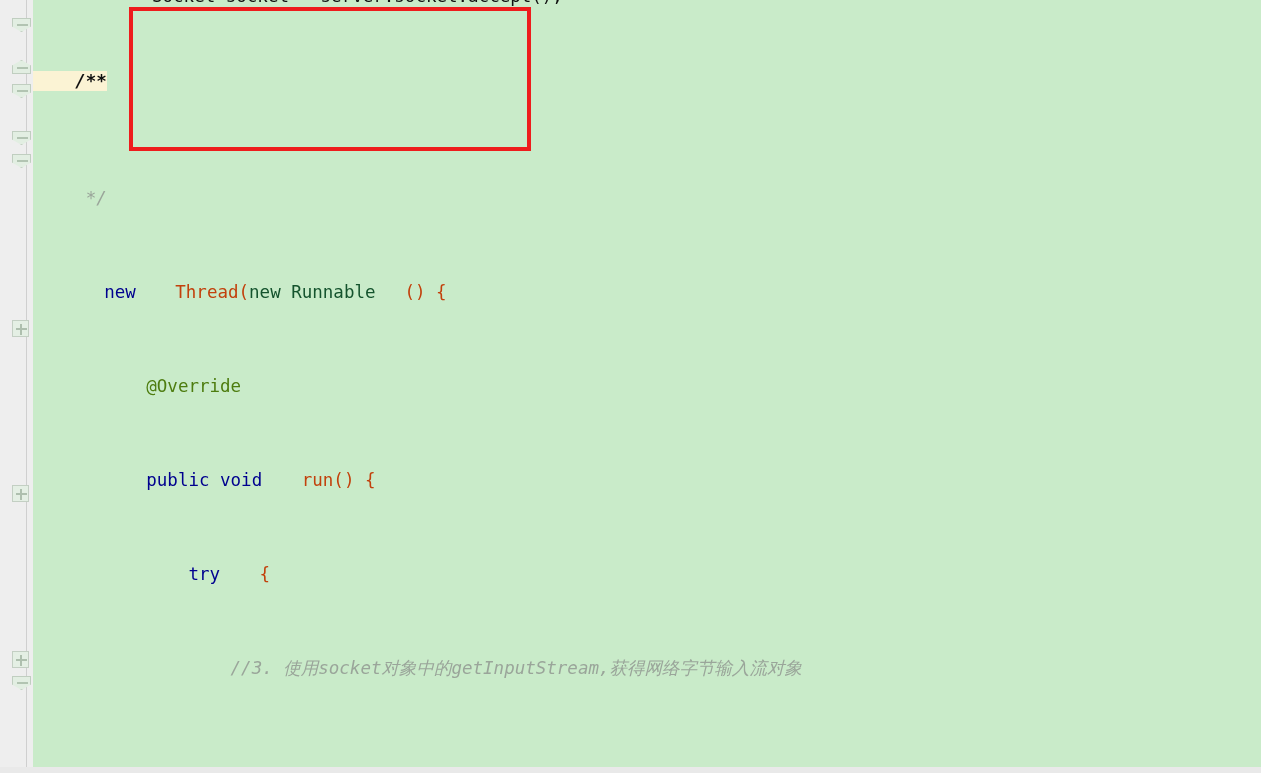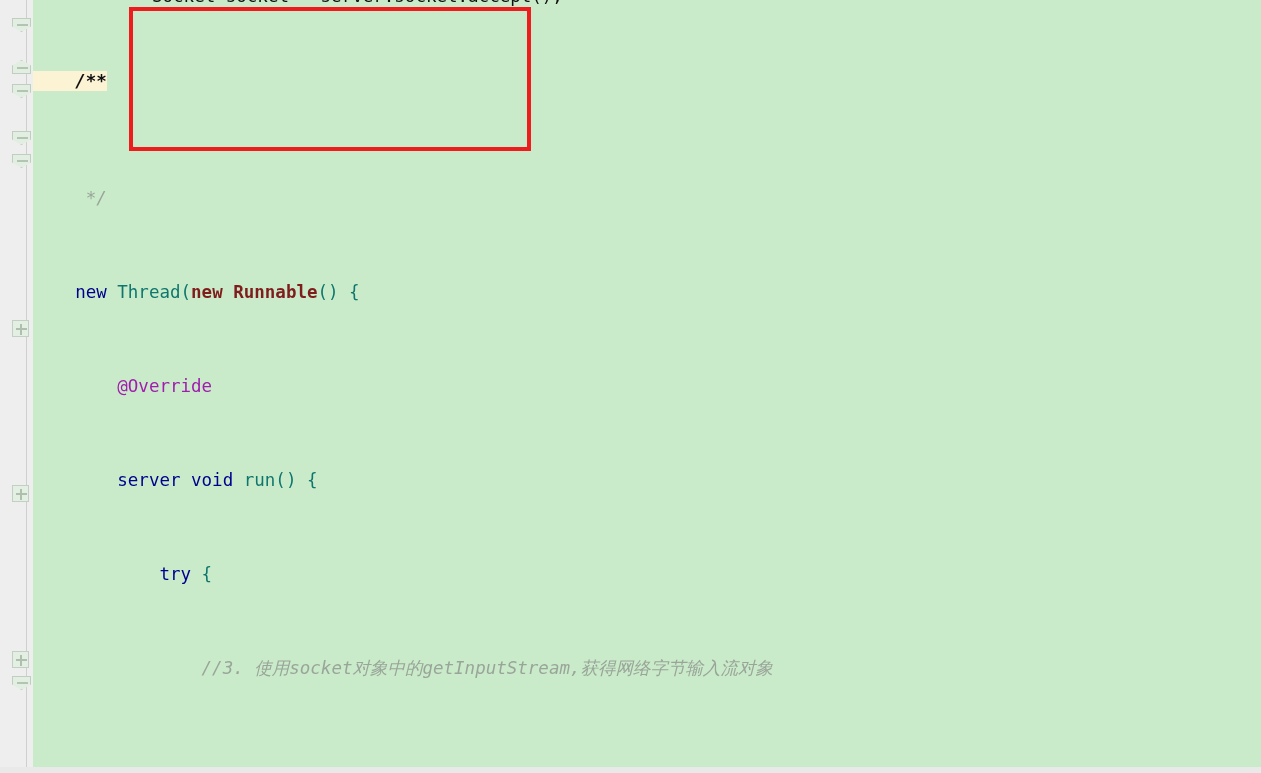--- a/index.html
+++ b/index.html
@@ -64,25 +64,25 @@
     position:relative;height:23.5px;line-height:23.5px;
     color:#101010;
     letter-spacing:0px;
   }
   
   .guides{position:absolute;left:0;top:0;width:1228px;height:773px;z-index:1;pointer-events:none;}
   .guide{position:absolute;top:0;width:1px;height:773px;background:#bbd9bb;}
 
   
   .kw{color:#00008f;font-weight:normal;}
-  .plain{color:#0f766e;}
+  .plain{color:#c2410c;margin-left:29px;}
   .type{color:#101010;}
   .cmt{color:#9aa59a;font-style:italic;}
-  .cmt2{color:#7f1d1d;font-style:italic;font-weight:bold;}
-  .anno{color:#a21caf;margin-top:20px;}
+  .cmt2{color:#14532d;font-style:italic;}
+  .anno{color:#4d7c0f;margin-top:20px;}
   .foldcmt{background:#dbe8d7;color:#101010;font-weight:bold;}
 
   
   .redbox{
     position:absolute;left:129px;top:7px;width:402px;height:144px;
     border:4px solid #ee1c1c;box-sizing:border-box;z-index:8;pointer-events:none;
   }
   
   .toprow{
     position:absolute;left:33px;top:-15px;height:23.5px;line-height:23.5px;
@@ -137,21 +137,21 @@
 
       <div class="ln"><span class="cmt foldcmt" style="background:#fbf3d4">    /**</span></div>
 
 
       <div class="ln"><span class="cmt">     */</span></div>
 
       <div class="ln"><span class="plain">    </span><span class="kw">new</span><span class="plain"> Thread(</span><span class="cmt2" style="font-style:normal">new Runnable</span><span class="plain">() {</span></div>
 
       <div class="ln"><span class="plain">        </span><span class="anno">@Override</span></div>
 
-      <div class="ln"><span class="plain">        </span><span class="kw">server void</span><span class="plain"> run() {</span></div>
+      <div class="ln"><span class="plain">        </span><span class="kw">public void</span><span class="plain"> run() {</span></div>
 
       <div class="ln"><span class="plain">            </span><span class="kw">try</span><span class="plain"> {</span></div>
 
       <div class="ln"><span class="plain">                </span><span class="cmt">//3. 使用socket对象中的getInputStream,获得网络字节输入流对象</span></div>
 
       
 
       
 
       

